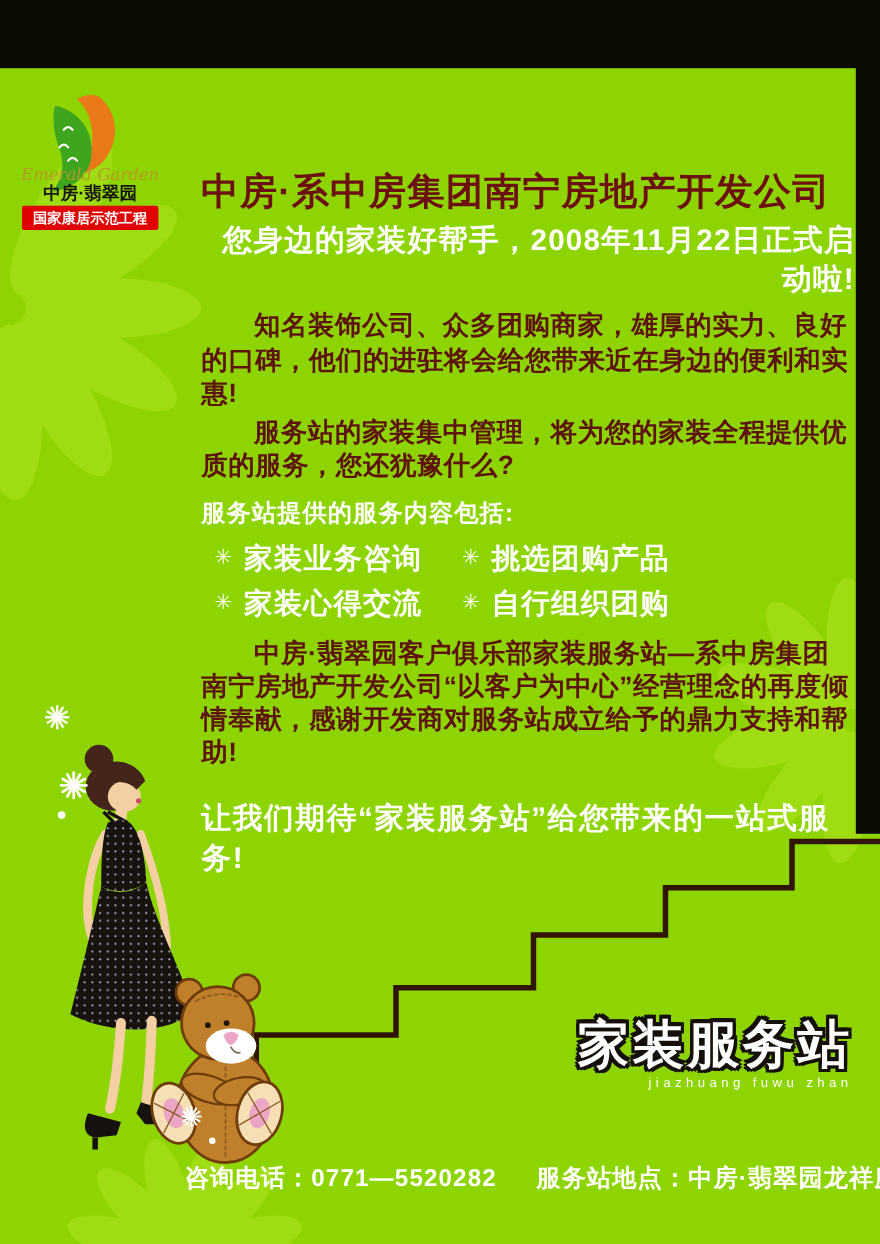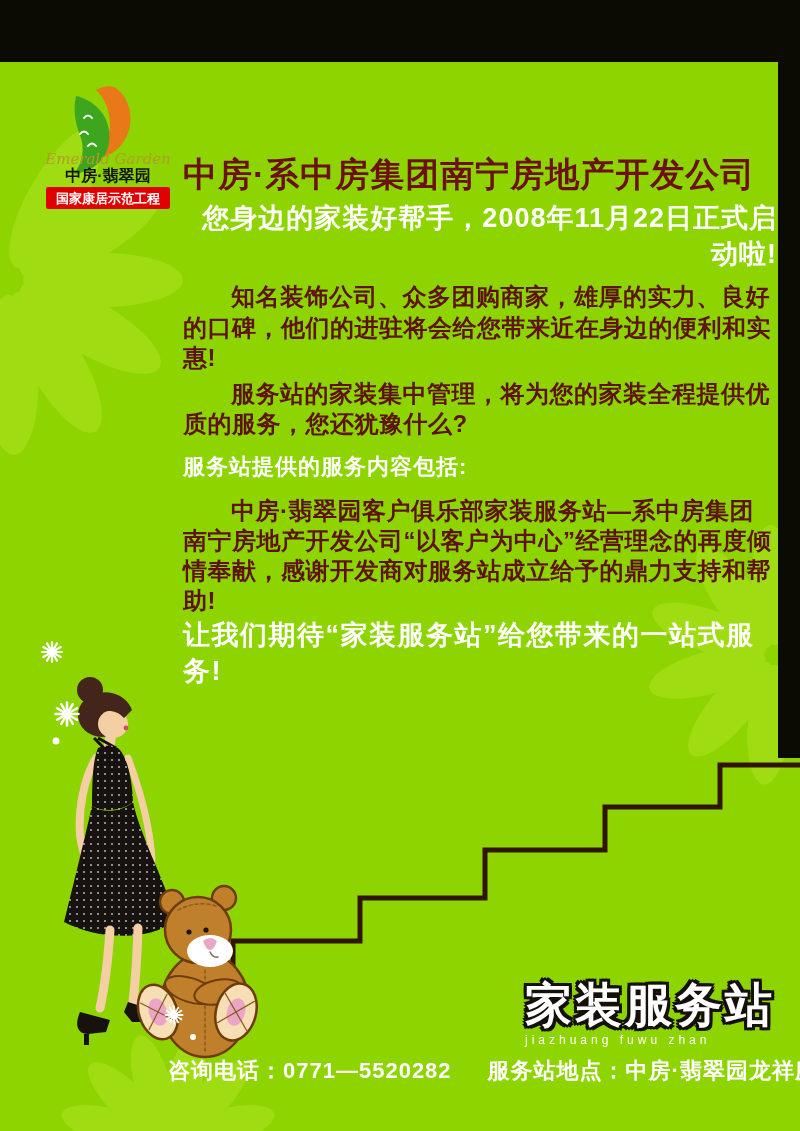--- a/index.html
+++ b/index.html
@@ -4,37 +4,37 @@
 <style>
   html,body{margin:0;padding:0;}
   body{font-family:"Liberation Sans","DejaVu Sans",sans-serif;}
   .poster{position:relative;width:800px;height:1131px;overflow:hidden;
           background:var(--background,#8ed400);}
   
   .top-bar{position:absolute;left:0;top:0;width:800px;height:62px;background:var(--frame,#0b0b04);}
   .right-bar{position:absolute;left:778px;top:0;width:22px;height:758px;background:var(--frame,#0b0b04);}
   svg.layer{position:absolute;left:0;top:0;pointer-events:none;}
   
-  .logo{position:absolute;left:32px;top:84px;width:152px;text-align:right;}
+  .logo{position:absolute;left:6px;top:84px;width:152px;text-align:right;}
   
   .content{position:absolute;left:183px;top:156px;width:594px;}
   .title{margin:0;font-size:34px;line-height:1.1;font-weight:900;letter-spacing:1px;
          color:var(--title_maroon,#6b1111);}
   .subtitle{margin:7px 0 0 0;font-size:27px;font-weight:900;color:#fff;letter-spacing:1px;text-align:right;}
   .para{margin:10px 0 0 0;font-size:24px;line-height:1.26;font-weight:bold;
         color:var(--text_maroon,#5d140e);text-indent:2em;letter-spacing:0.5px;}
   .svc-head{margin:12px 0 0 0;font-size:22px;font-weight:900;color:#fff;letter-spacing:1px;}
   .svc-grid{display:grid;grid-template-columns:225px 1fr;row-gap:6px;margin:8px 0 0 12px;}
   .svc{font-size:26px;font-weight:900;color:#fff;letter-spacing:1px;}
   .svc .glyph{font-size:19px;margin-right:10px;position:relative;top:-3px;}
-  .highlight{margin:0 0 0 0;font-size:27px;font-weight:900;color:#fff;letter-spacing:1.5px;}
+  .highlight{margin:25px 0 0 0;font-size:27px;font-weight:900;color:#fff;letter-spacing:1.5px;}
   .signature{margin:18px 30px 0 0;font-size:24px;font-weight:900;text-align:right;
              color:var(--text_maroon,#5d140e);letter-spacing:1px;}
   
-  .brand{position:absolute;right:25px;top:980px;text-align:left;}
+  .brand{position:absolute;right:25px;top:924px;text-align:right;}
   .brand-cn{font-size:47px;font-weight:900;color:#fff;letter-spacing:3px;line-height:1.05;
     text-shadow:-3px -3px 0 #15100a,3px -3px 0 #15100a,-3px 3px 0 #15100a,3px 3px 0 #15100a,
                 0 -3px 0 #15100a,0 3px 0 #15100a,-3px 0 0 #15100a,3px 0 0 #15100a;}
   .brand-py{margin-top:4px;font-size:12px;font-weight:normal;color:#fff;letter-spacing:4px;}
   
   .contact{position:absolute;left:168px;top:1056px;display:flex;gap:36px;white-space:nowrap;
            font-size:22px;font-weight:900;color:#fff;letter-spacing:1px;}
   .contact span{display:inline;text-align:right;}
 </style>
 </head>
@@ -87,20 +87,26 @@
       <text x="76" y="119" text-anchor="middle" font-size="13" font-weight="bold" fill="#ffffff">国家康居示范工程</text>
     </svg>
   </div>
 
   <div class="content">
     <h1 class="title">中房·系中房集团南宁房地产开发公司</h1>
     <div class="subtitle">您身边的家装好帮手，2008年11月22日正式启动啦!</div>
     <p class="para">知名装饰公司、众多团购商家，雄厚的实力、良好的口碑，他们的进驻将会给您带来近在身边的便利和实惠!</p>
     <p class="para" style="margin-top:6px">服务站的家装集中管理，将为您的家装全程提供优质的服务，您还犹豫什么?</p>
     <div class="svc-head">服务站提供的服务内容包括:</div>
+    <div class="svc-grid">
+      <div class="svc"><span class="glyph">✳</span><span>家装业务咨询</span></div>
+      <div class="svc"><span class="glyph">✳</span><span>挑选团购产品</span></div>
+      <div class="svc"><span class="glyph">✳</span><span>家装心得交流</span></div>
+      <div class="svc"><span class="glyph">✳</span><span>自行组织团购</span></div>
+    </div>
     <p class="para" style="margin-top:14px">中房·翡翠园客户俱乐部家装服务站—系中房集团南宁房地产开发公司“以客户为中心”经营理念的再度倾情奉献，感谢开发商对服务站成立给予的鼎力支持和帮助!</p>
     <div class="highlight">让我们期待“家装服务站”给您带来的一站式服务!</div>
   </div>
 
   <svg class="layer" style="left:40px;top:660px" width="270" height="410" viewBox="0 0 270 410">
     <defs>
       <pattern id="dotp" patternUnits="userSpaceOnUse" width="7" height="7">
         <rect width="7" height="7" fill="#17120e"></rect>
         <circle cx="2" cy="2" r="1" fill="#cdd2ec" opacity="0.85"></circle>
       </pattern>

